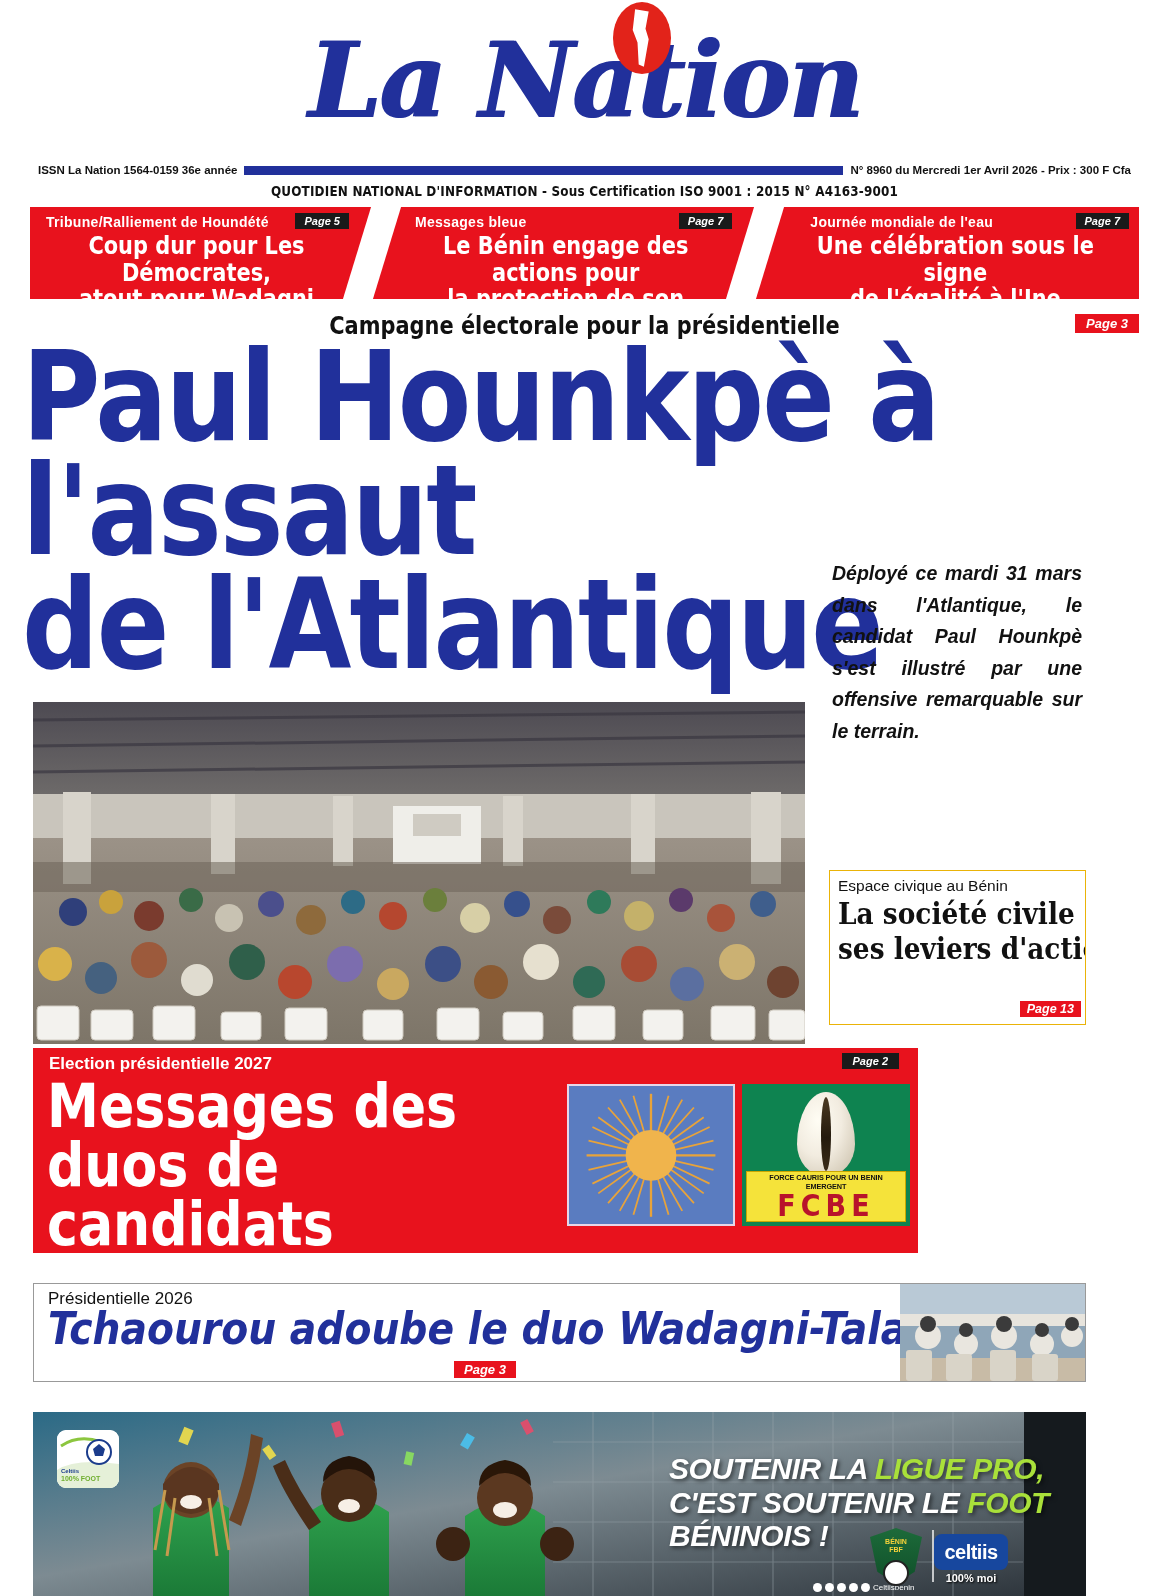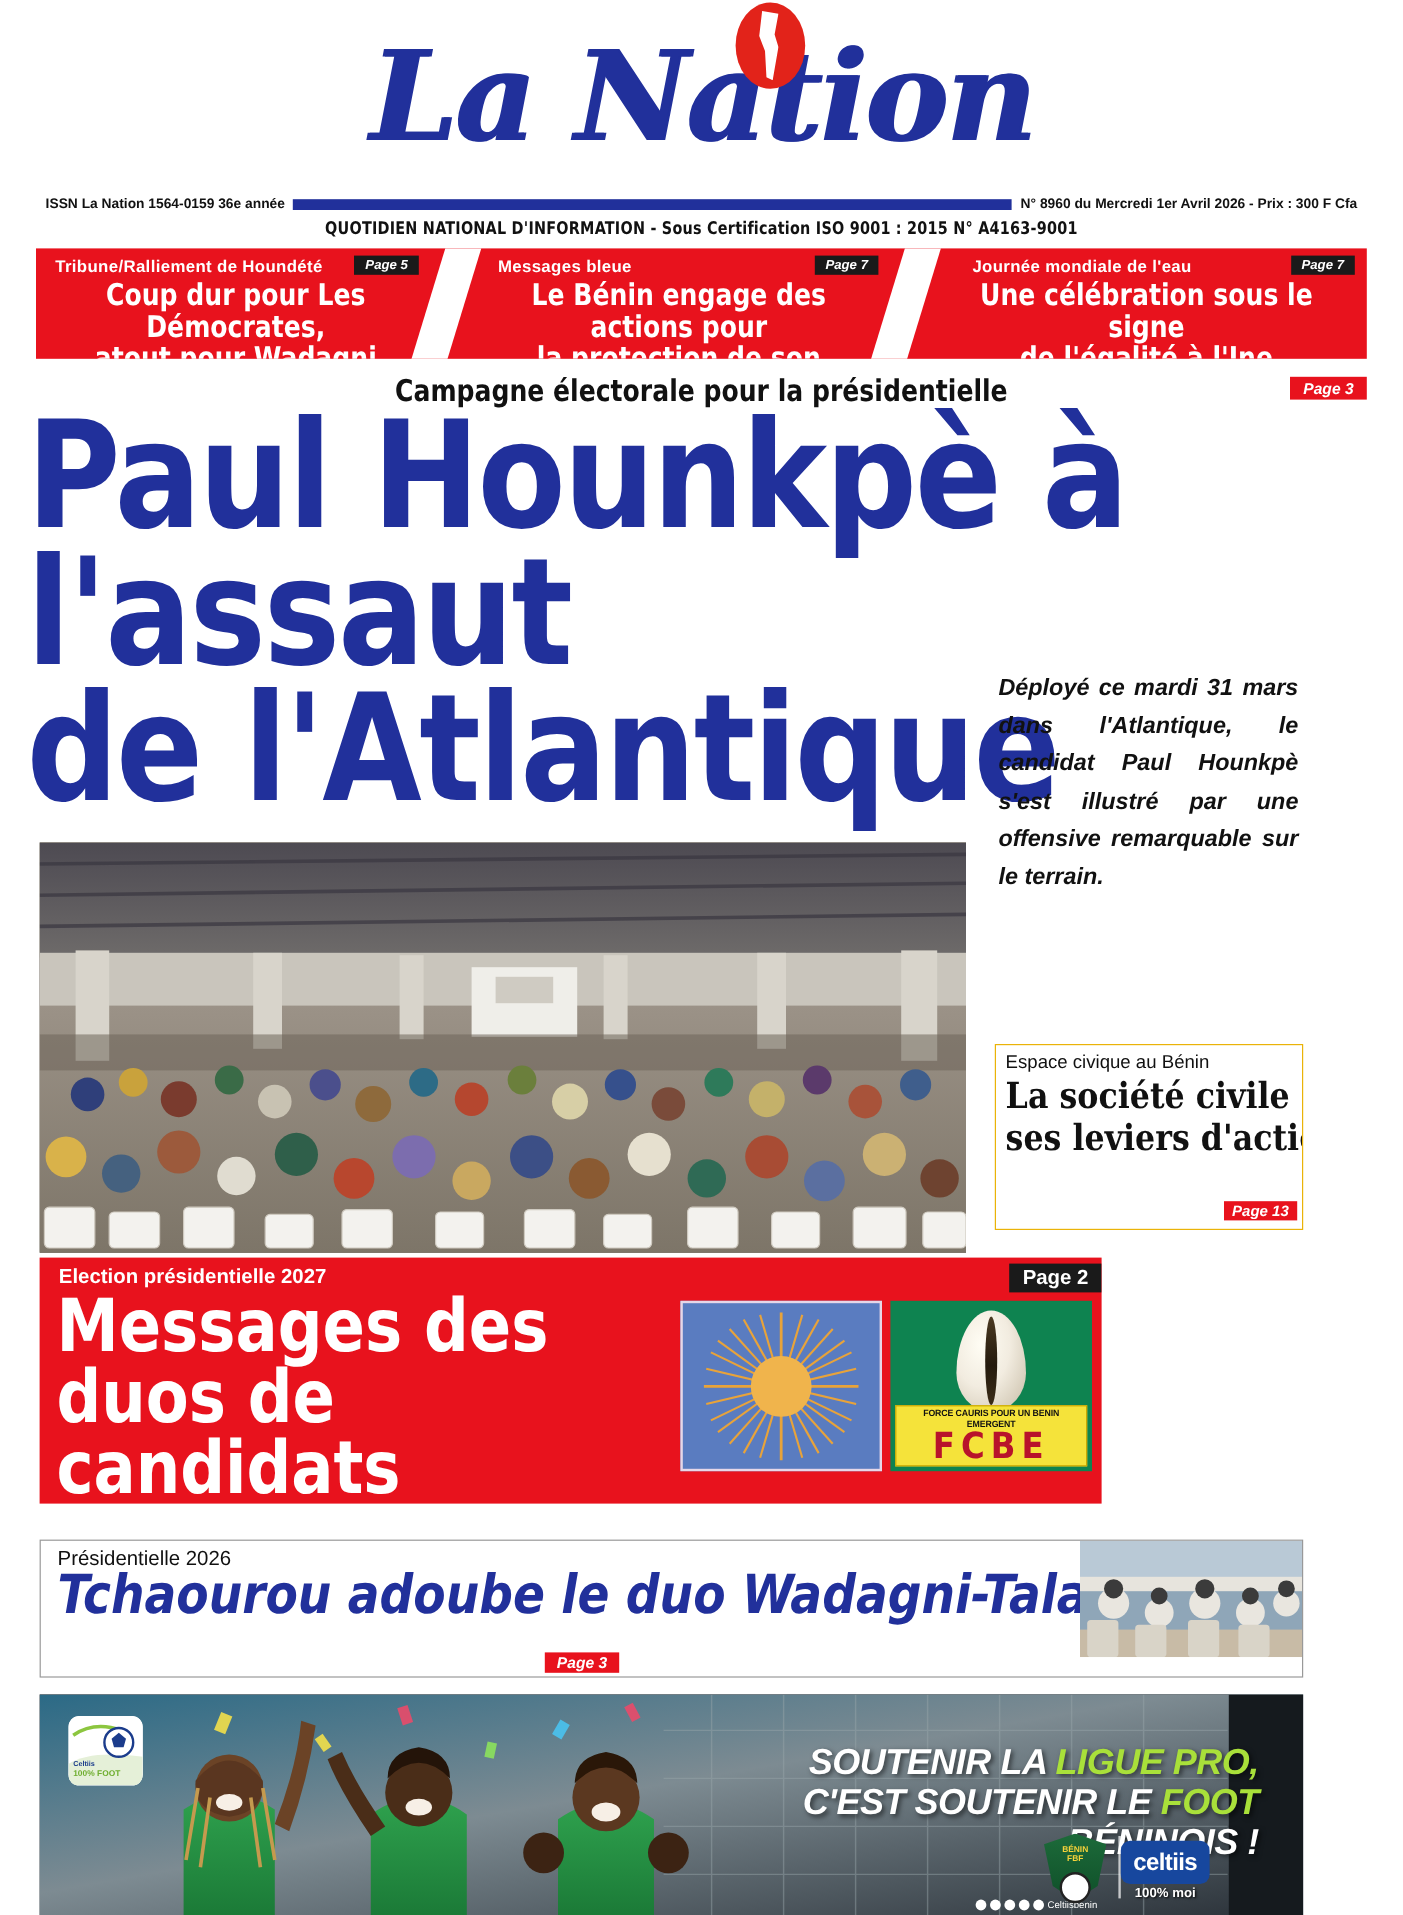--- a/index.html
+++ b/index.html
@@ -199,23 +199,23 @@
     position: absolute; left: 33px; top: 1048px;
     width: 885px; height: 205px;
     background: #e8121d;
     overflow: hidden;
   }
   .msg-kicker {
     position: absolute; left: 16px; top: 6px;
     color: #fff; font-size: 17px; font-weight: bold;
   }
   .msg-chip {
-    position: absolute; right: 0; top: 5px;
+    position: absolute; right: 19px; top: 5px;
     background: #1a1a1a; color: #fff;
-    font-size: 17px; font-weight: bold;
+    font-size: 11px; font-style: italic; font-weight: bold;
     padding: 2px 11px;
   }
   .msg-head {
     position: absolute; left: 14px; top: 28px; width: 520px;
     font-family: "DejaVu Sans Condensed", "Liberation Sans", sans-serif;
     font-weight: bold;
     font-size: 61px; line-height: 0.97;
     color: #fff;
     transform: scaleX(0.95);
     transform-origin: left top;
@@ -257,21 +257,21 @@
     font-size: 30px; line-height: 0.98;
     color: #b8132b;
     text-align: center;
     letter-spacing: 5px;
     padding-bottom: 1px;
   }
 
   
   .tch-box {
     position: absolute; left: 33px; top: 1283px;
-    width: 1053px; height: 115px;
+    width: 1053px; height: 99px;
     border: 1px solid #999;
     background: #fff;
     overflow: hidden;
   }
   .tch-kicker {
     position: absolute; left: 14px; top: 5px;
     font-size: 17px; color: #111;
   }
   .tch-head {
     position: absolute; left: 14px; top: 22px; width: 700px;
@@ -303,21 +303,20 @@
     background: #1c2a33;
   }
   .ad-text {
     position: absolute; left: 636px; top: 40px;
     font-family: "Liberation Sans", sans-serif;
     font-weight: bold; font-style: italic;
     font-size: 30px; line-height: 1.12;
     color: #ffffff;
     letter-spacing: -0.4px;
     text-shadow: 2px 2px 4px rgba(0,0,0,.55);
-    text-align: right;
   }
   .ad-text .hl { color: #a9e03a; }
   .celtiis-foot {
     position: absolute; left: 24px; top: 18px;
     width: 62px; height: 58px;
     background: #ffffff;
     border-radius: 9px;
     overflow: hidden;
   }
   .cf-label {

